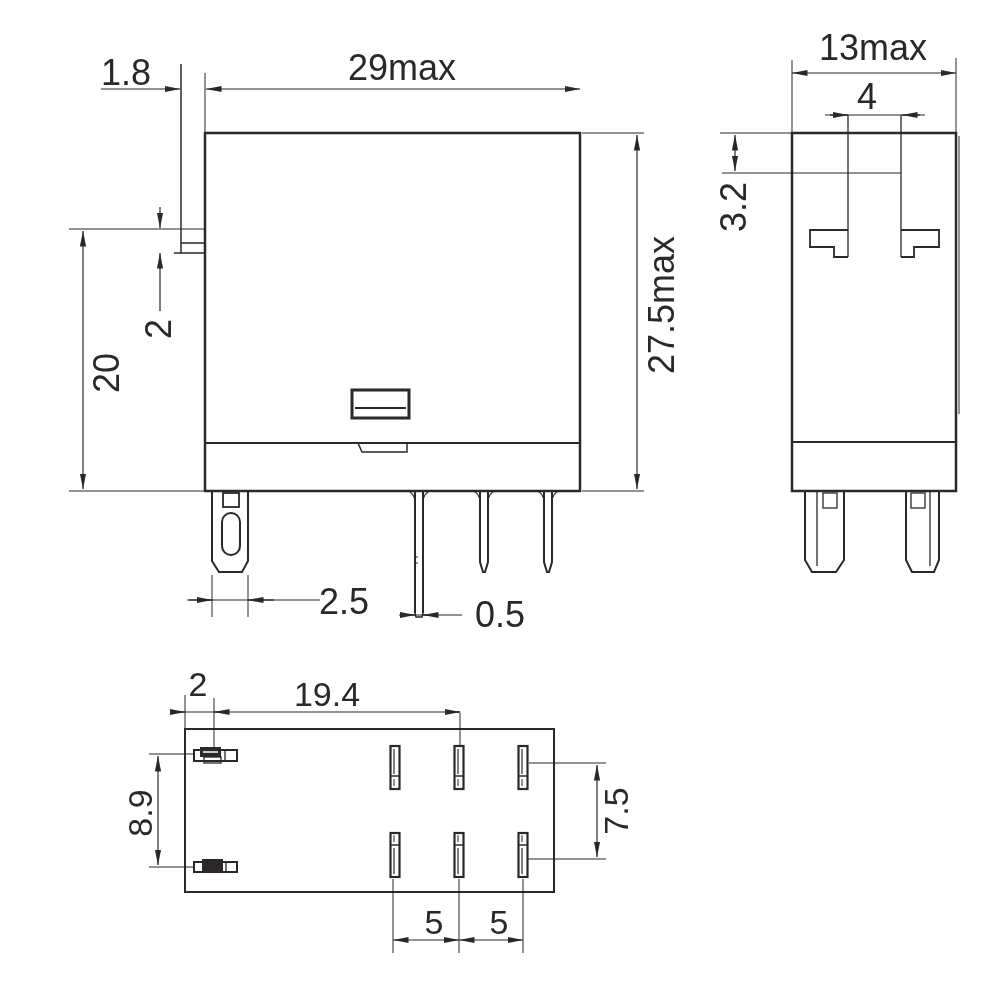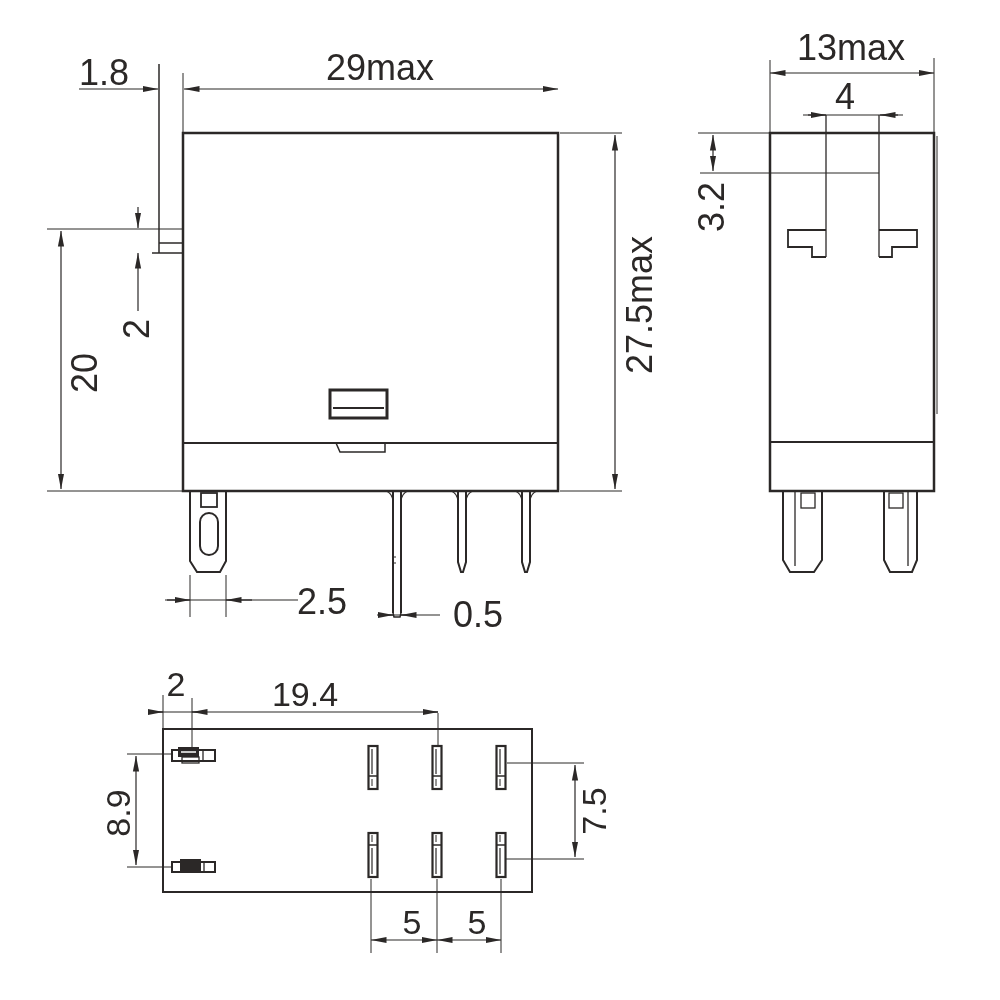--- a/index.html
+++ b/index.html
@@ -1,16 +1,16 @@
 <!DOCTYPE html>
 <html><head>
 <meta charset="utf-8">
 <style>
   html,body{margin:0;padding:0;background:#ffffff;}
-  .stage{width:973px;height:1000px;position:relative;background:#ffffff;font-family:"Liberation Sans",sans-serif;}
+  .stage{width:973px;height:1000px;position:relative;background:#ffffff;font-family:"Liberation Sans",sans-serif;margin-left:22px;}
   svg{display:block;}
   svg .ln{stroke:#2b2827;fill:none;}
   svg .out2{stroke-width:2.5;}
   svg .out{stroke-width:2;}
   svg .det{stroke-width:1.5;}
   svg .det2{stroke-width:1.3;}
   svg .thin{stroke-width:1;}
   svg .dim{stroke-width:1.2;}
   svg .pinrect{stroke-width:2.2;}
   svg .fillblk{fill:#2b2827;stroke:none;}

